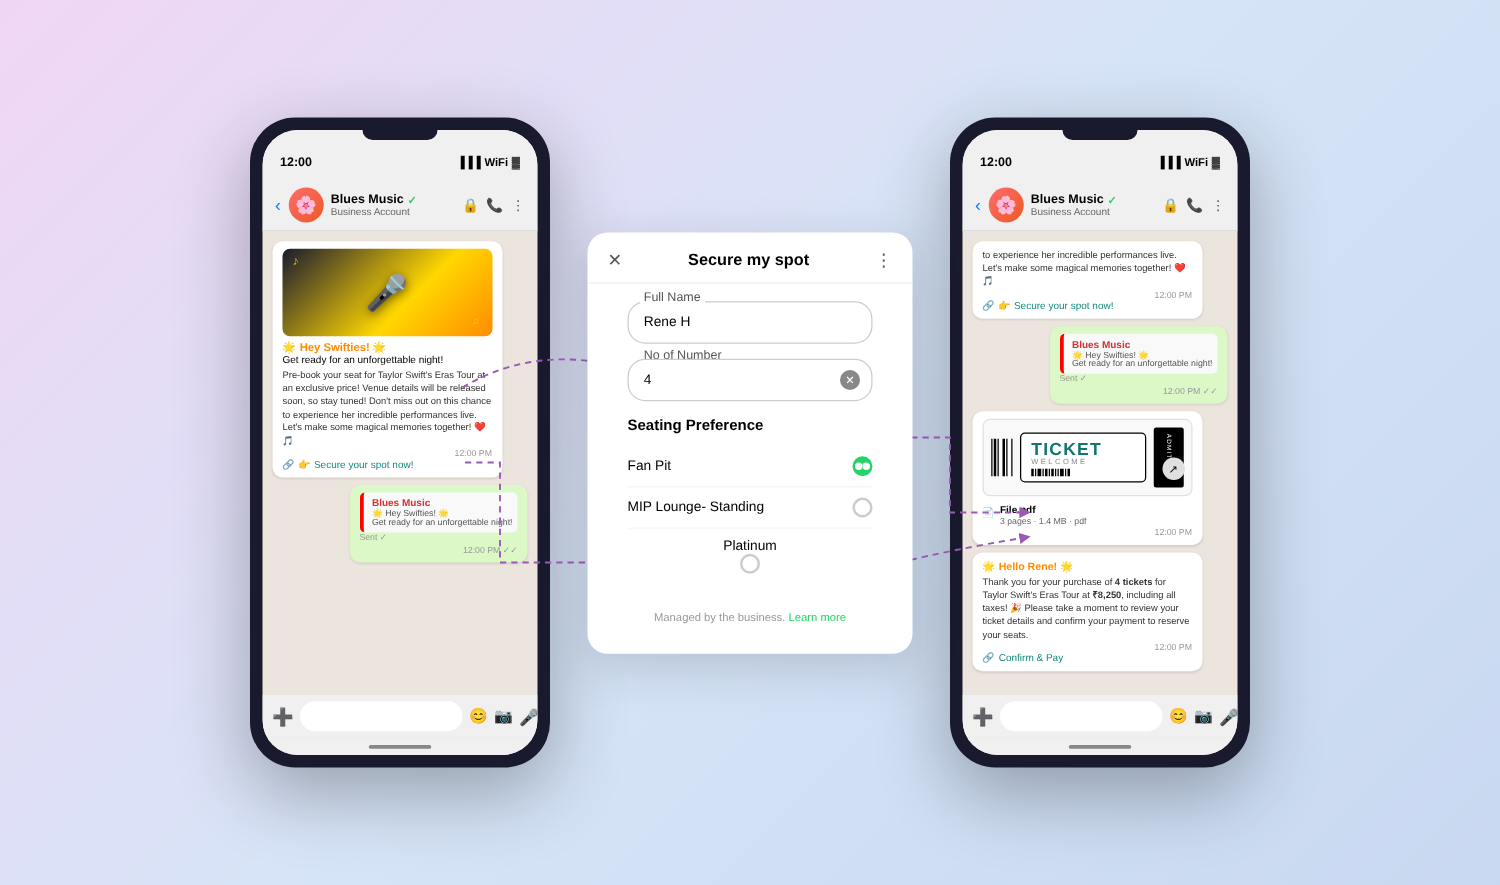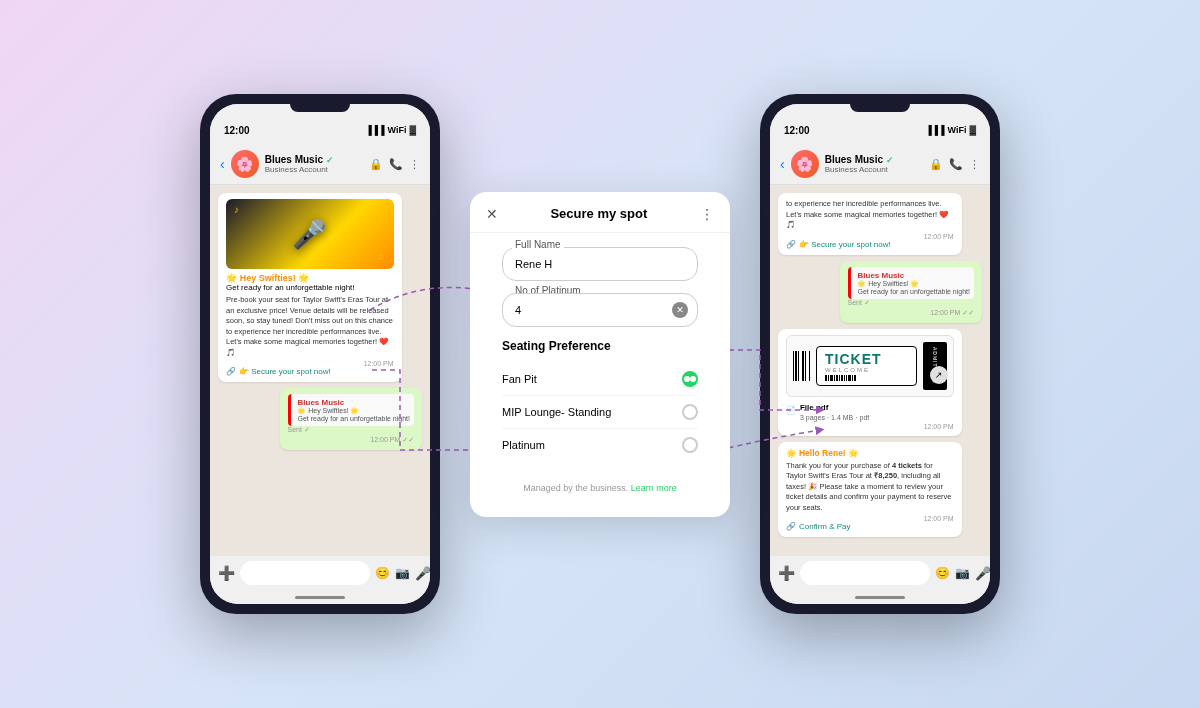--- a/index.html
+++ b/index.html
@@ -463,21 +463,21 @@
     
     <div class="form-group">
       <span class="form-label">Full Name</span>
       <input class="form-input" type="text" value="Rene H" style="">
     </div>
 
     
 
     
     <div class="form-group">
-      <span class="form-label">No of Platinum</span>
+      <span class="form-label">No of Number</span>
       <div class="ticket-input-wrap">
         <input class="form-input" type="text" value="4" style="">
         <div class="ticket-clear">✕</div>
       </div>
     </div>
 
     
     <div class="section-title">Seating Preference</div>
 
     
@@ -488,21 +488,21 @@
       </div>
     </div>
 
     
     <div class="radio-option">
       <span class="radio-label">MIP Lounge- Standing</span>
       <div class="radio-circle"></div>
     </div>
 
     
-    <div class="radio-option" style="border-bottom: none;">
+    <div class="radio-option" style="border-bottom: none; flex-direction: column;">
       <span class="radio-label">Platinum</span>
       <div class="radio-circle"></div>
     </div>
 
     
   </div>
 
   <div class="modal-footer">
     <span>Managed by the business.</span>
     <span class="learn-more">Learn more</span>

